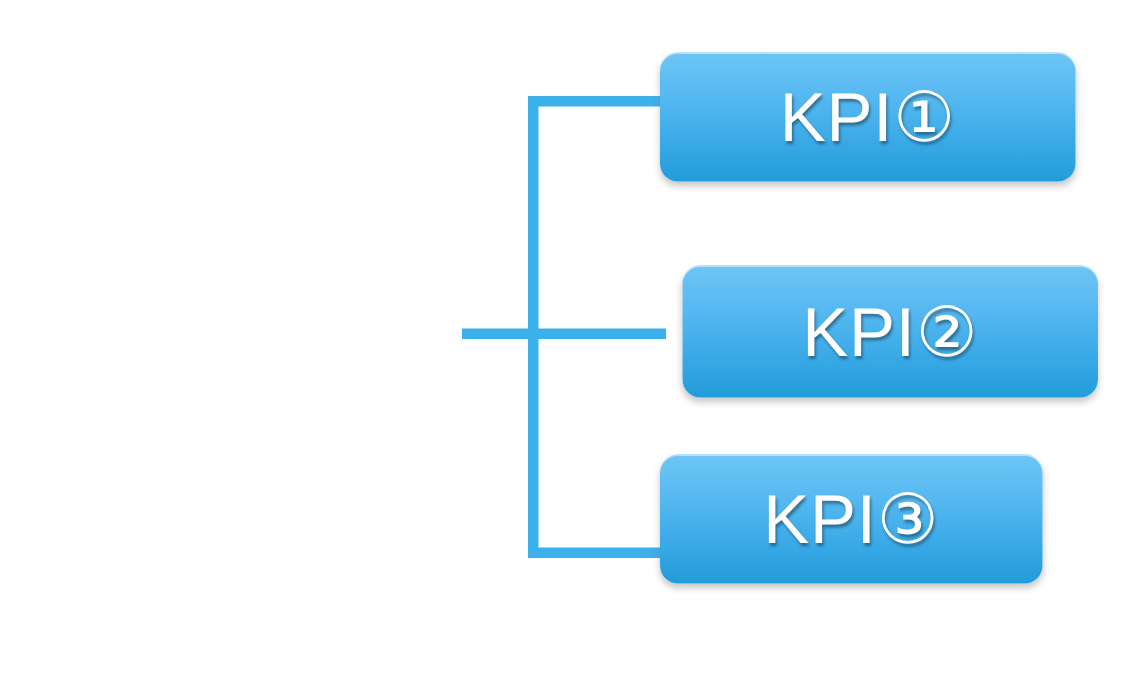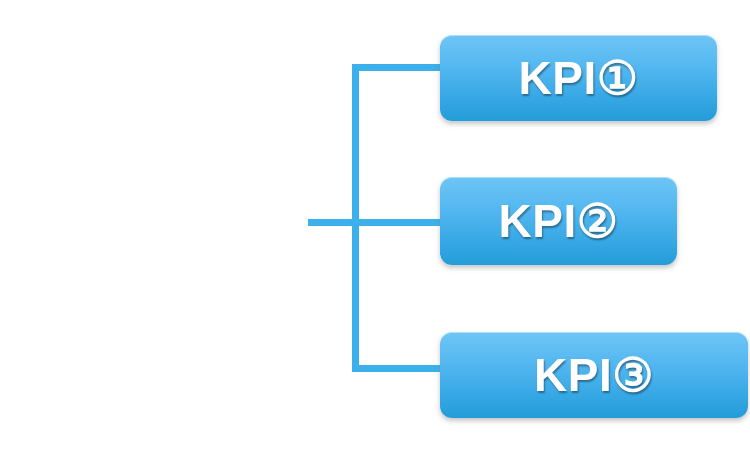--- a/index.html
+++ b/index.html
@@ -52,36 +52,35 @@
   .node {
     position: absolute;
     border-radius: 12px;
     background: linear-gradient(to bottom, #6EC5F5 0%, #55B8F1 35%, #35A7E4 75%, #229CD8 100%);
     box-shadow: 0 3px 5px rgba(120,120,120,0.42),
                 inset 0 1px 0 rgba(255,255,255,0.45);
     display: flex;
     align-items: center;
     justify-content: center;
     box-sizing: border-box;
-    font-weight: bold;
   }
   .node-label {
     color: #ffffff;
     font-size: 46px;
     line-height: 1;
     letter-spacing: 0.5px;
     text-shadow: 1px 2px 2px rgba(0,0,0,0.38);
     white-space: nowrap;
     user-select: none;
   }
 
   #node-kgi   { left: 32px;  top: 182px; width: 278px; height: 87px; }
   #node-kpi1  { left: 440px; top: 35px;  width: 277px; height: 86px; }
-  #node-kpi2  { left: 440px; top: 177px; width: 237px; height: 88px; align-items: center; }
-  #node-kpi3  { left: 440px; top: 332px; width: 308px; height: 86px; }
+  #node-kpi2  { left: 455px; top: 177px; width: 277px; height: 88px; align-items: center; }
+  #node-kpi3  { left: 440px; top: 303px; width: 255px; height: 86px; }
 </style>
 </head>
 <body>
 
 <div id="canvas">
 
   <div class="conn conn-h-mid"></div>
   <div class="conn conn-v-main"></div>
   <div class="conn conn-h-top"></div>
   <div class="conn conn-h-bot"></div>

